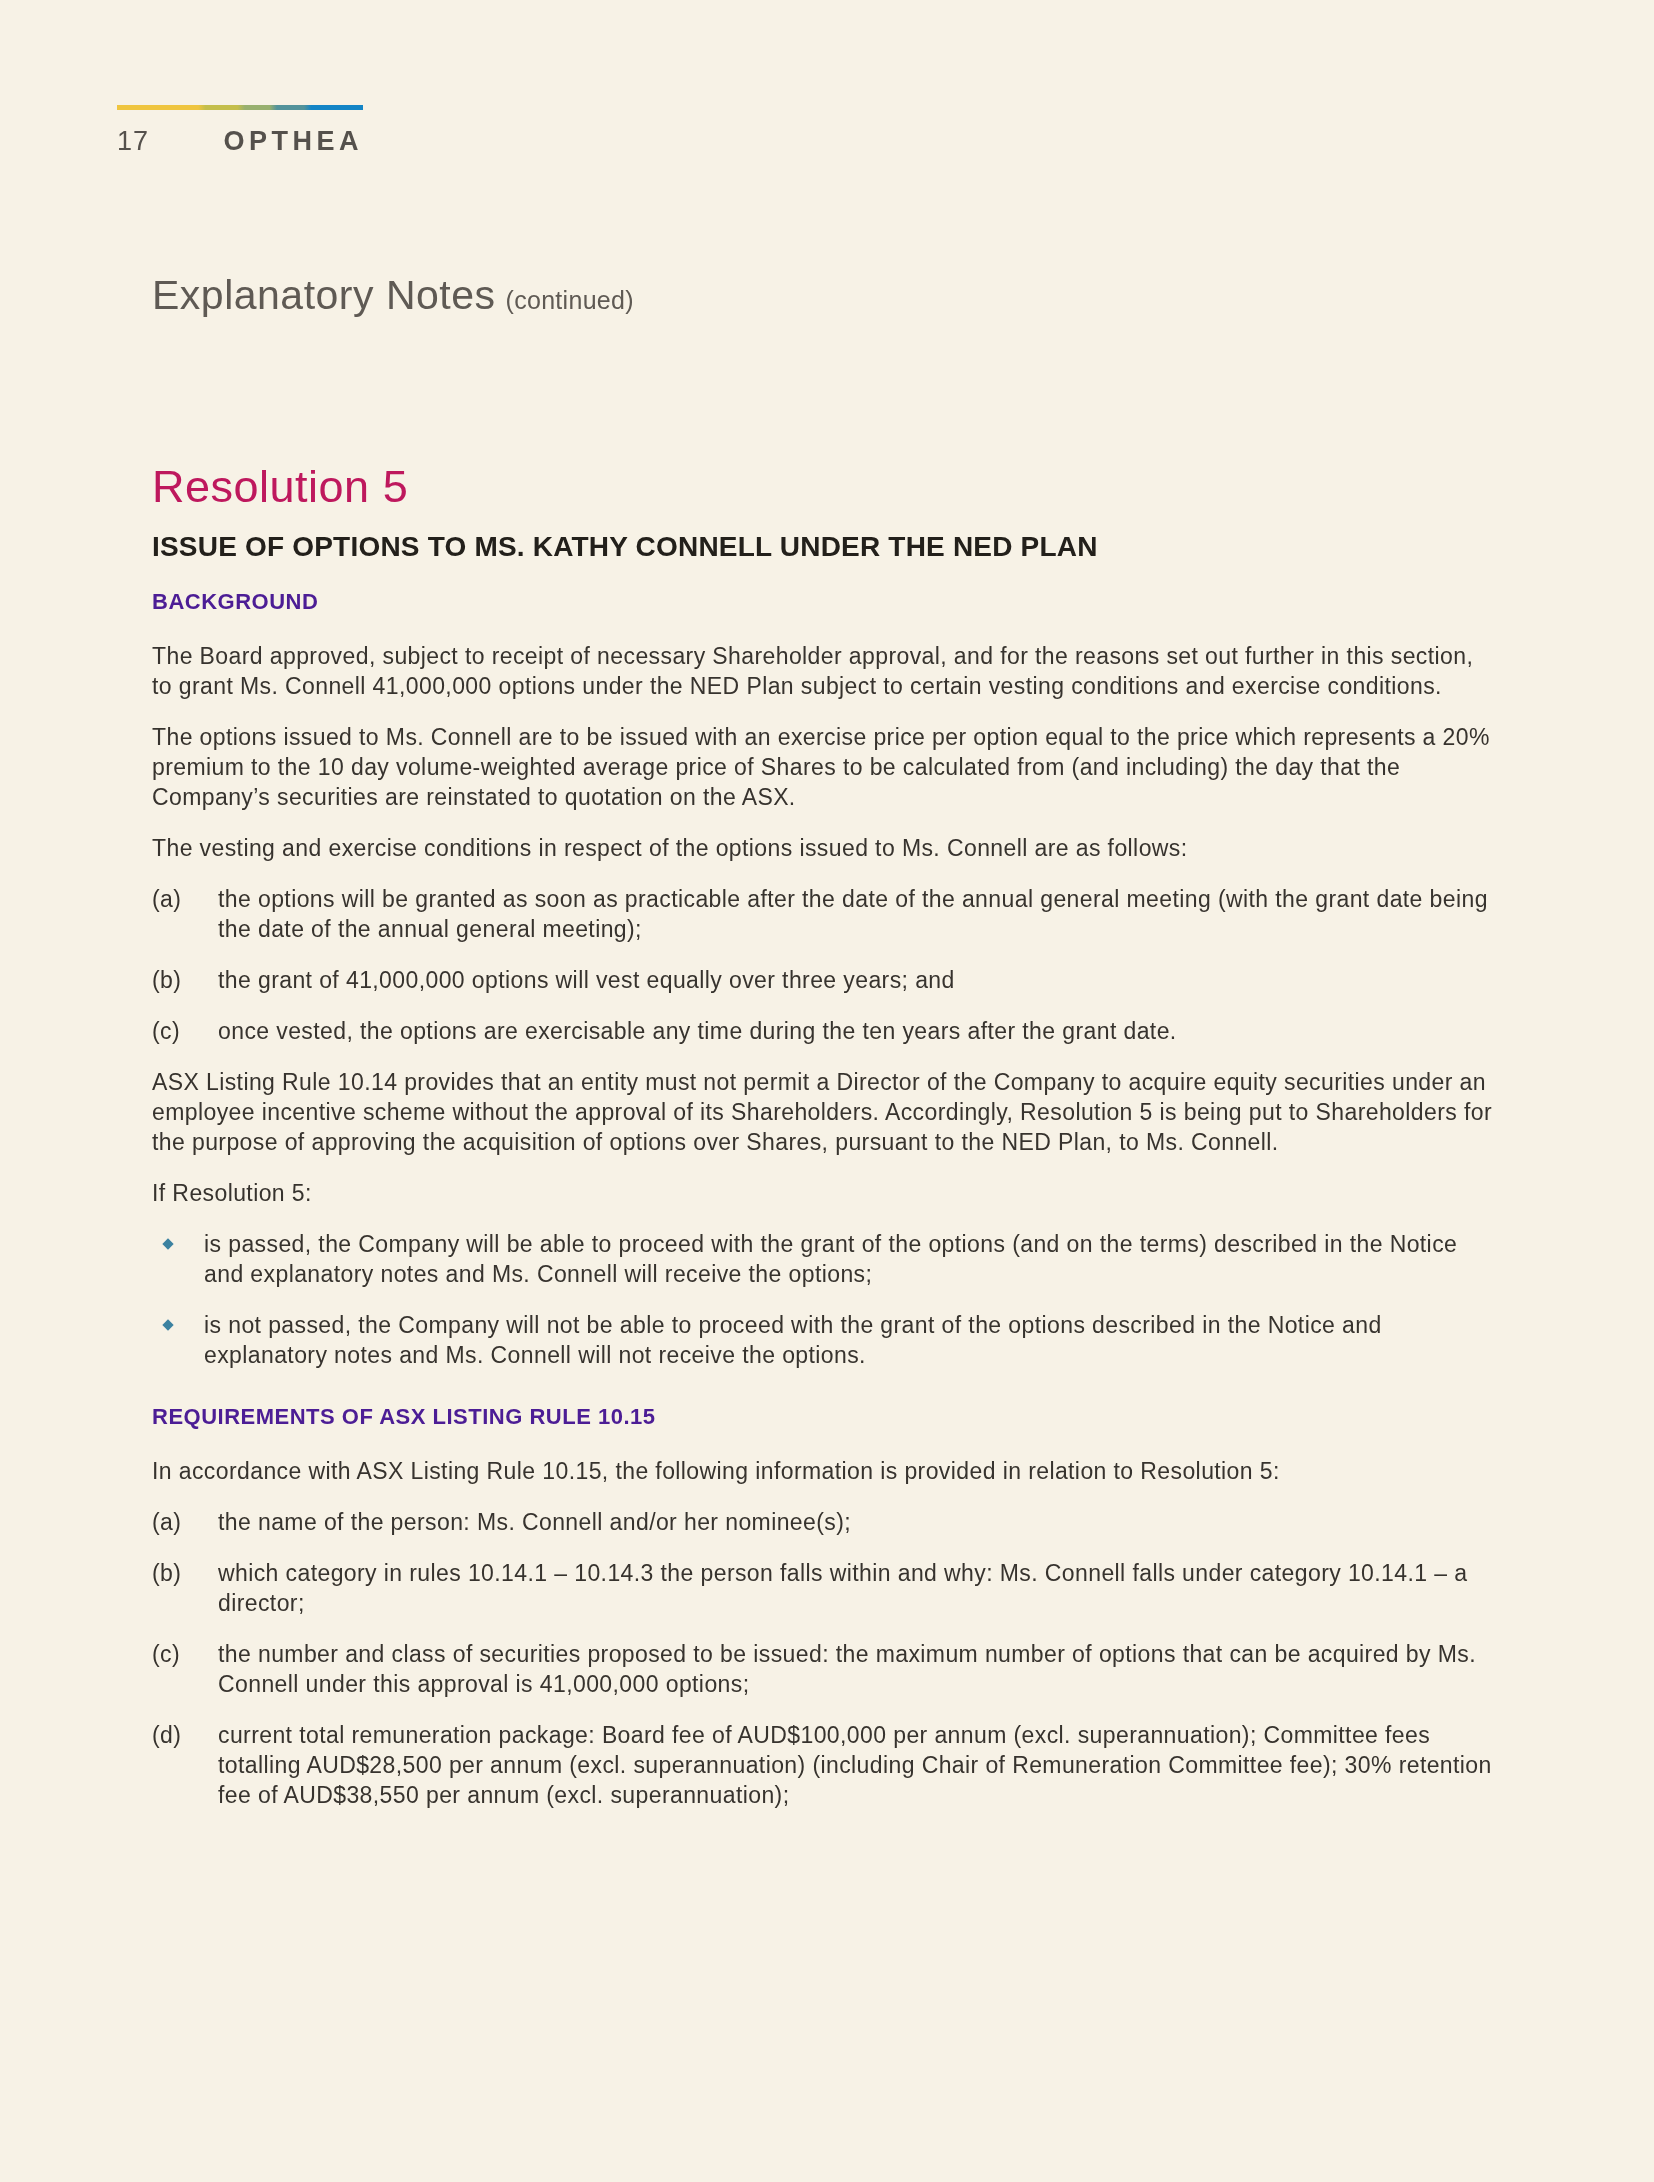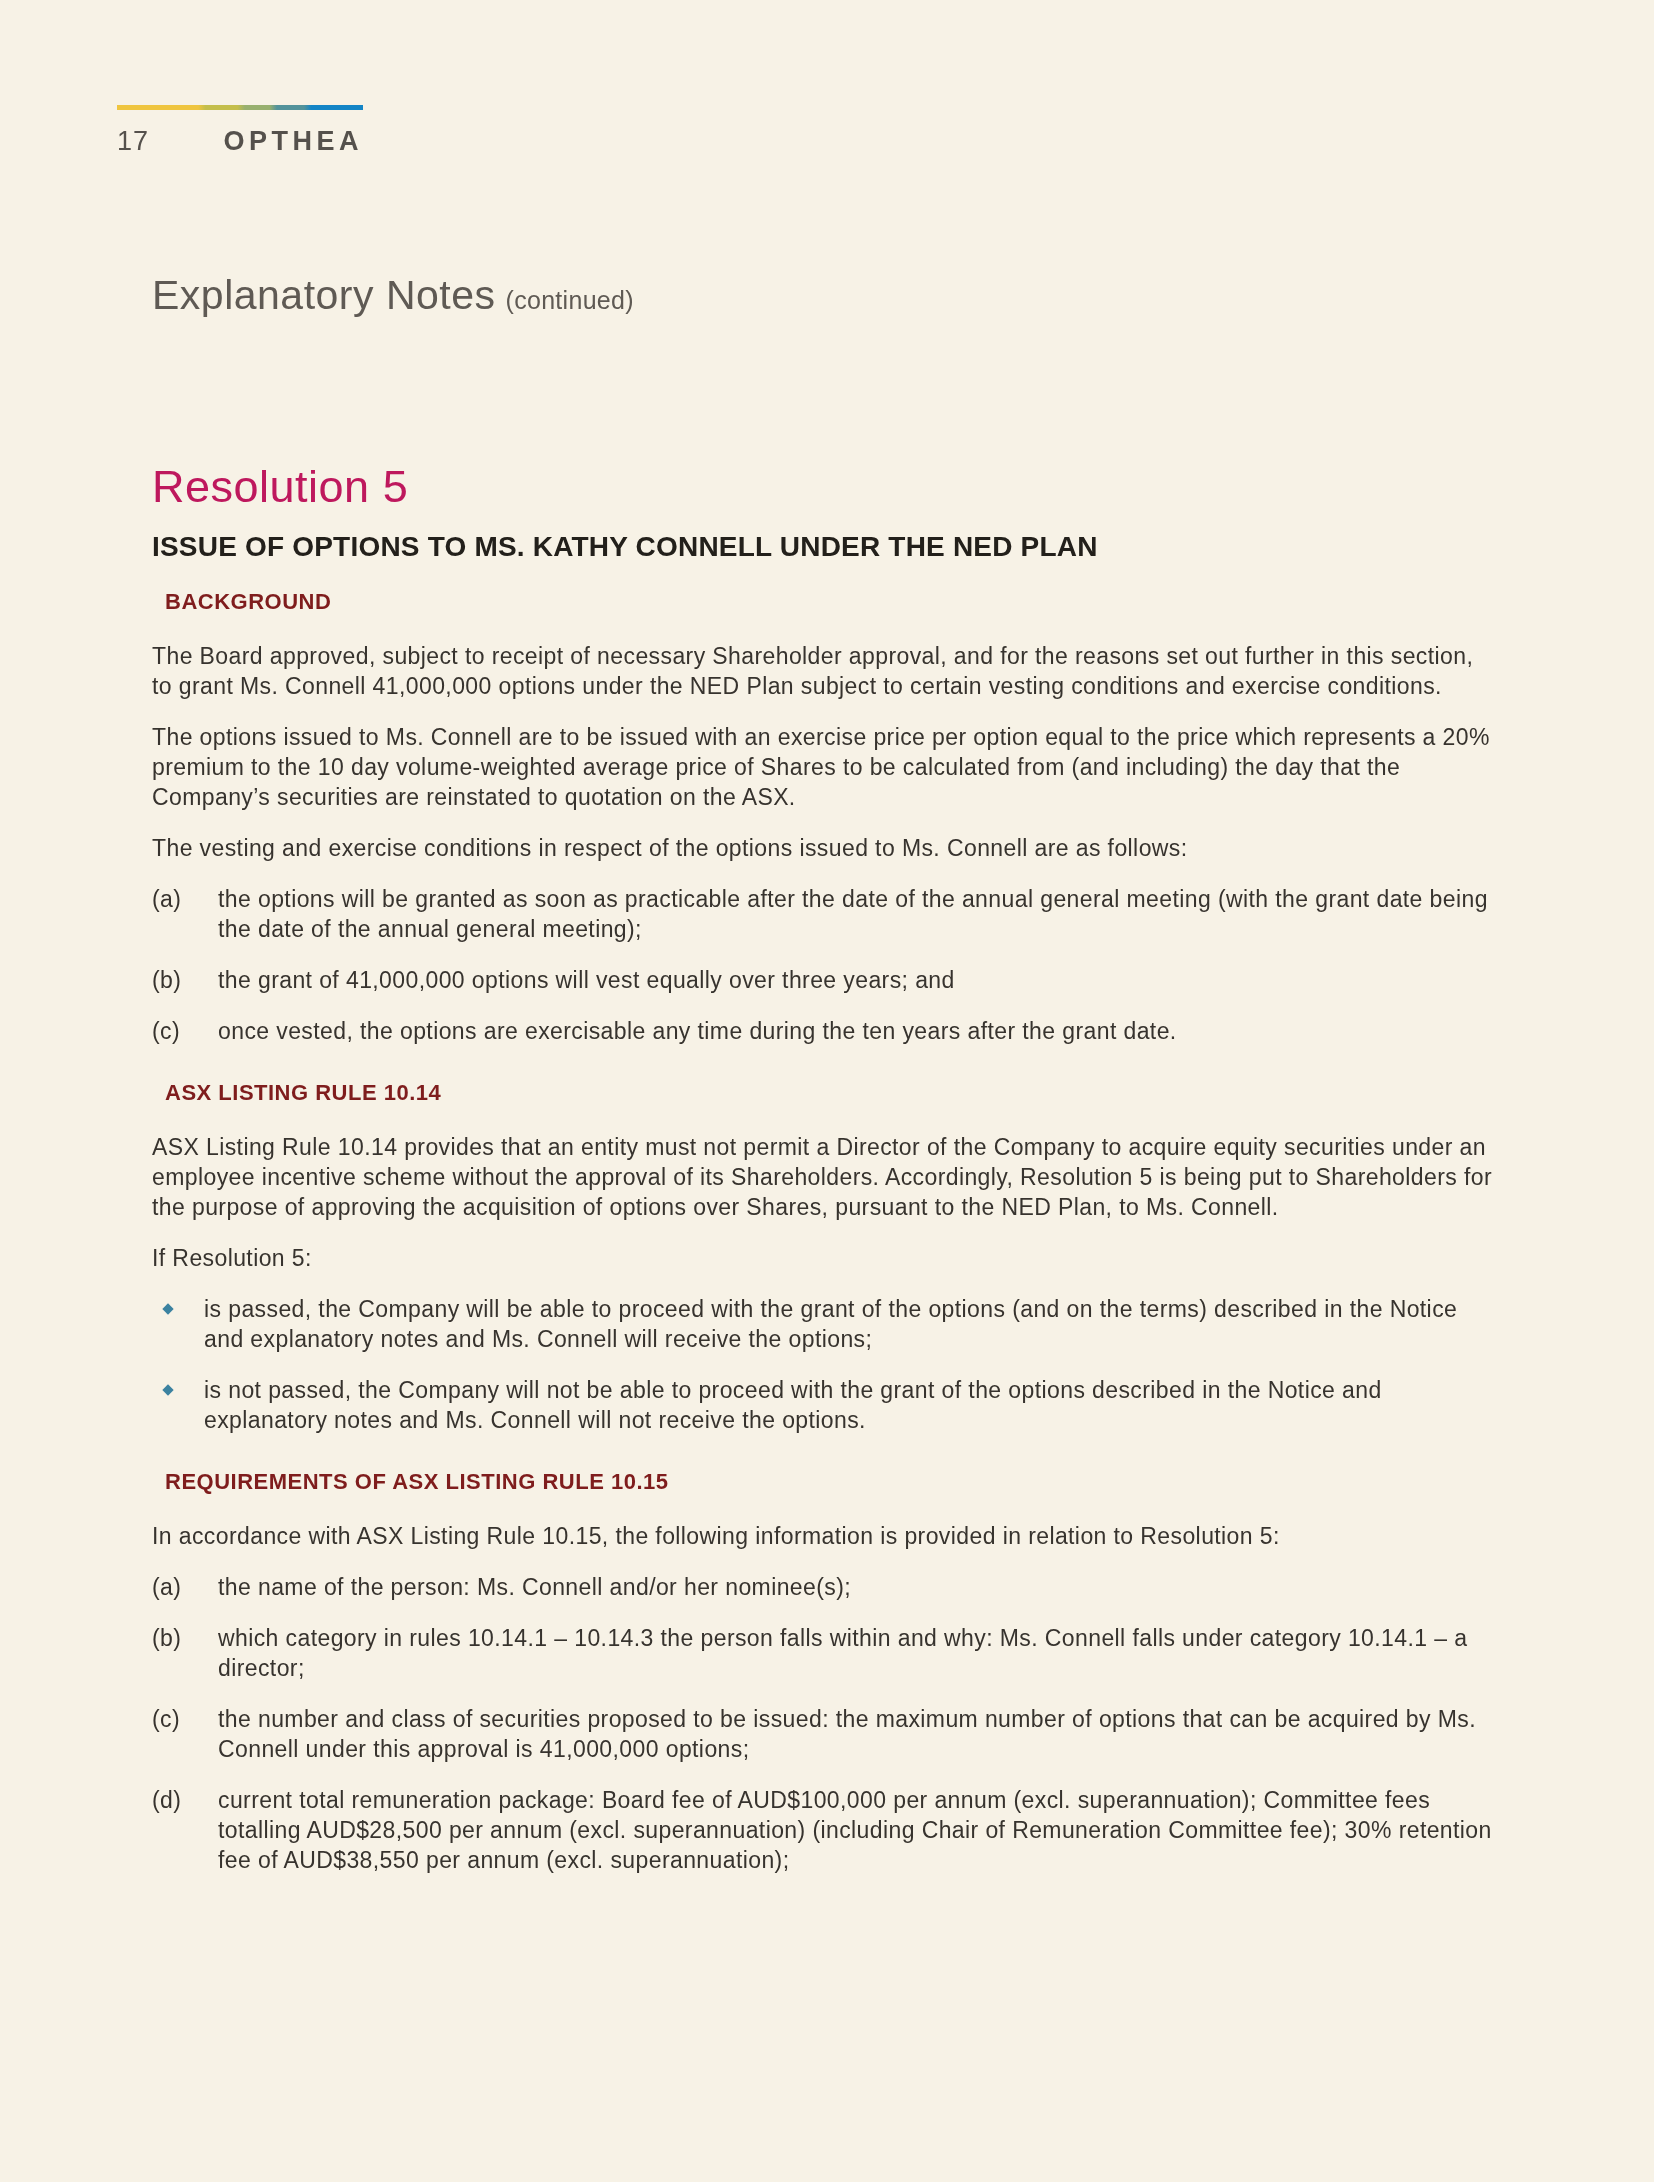--- a/index.html
+++ b/index.html
@@ -34,22 +34,22 @@
   
   .content { position:absolute; left:152px; top:272px; width:1340px; }
 
   .doc-title { font-size:41px; font-weight:400; color:#5F5A54; letter-spacing:0.5px; }
   .doc-title .suffix { font-size:25px; font-weight:400; margin-left:10px; letter-spacing:0.3px; }
 
   .resolution-title { margin-top:142px; font-size:45px; font-weight:400; color:#be185d; letter-spacing:0.5px; }
   .resolution-subtitle { margin-top:18px; font-size:28px; font-weight:700; color:#23201B; letter-spacing:0.2px; }
 
   .blue-heading {
-    font-size:22px; font-weight:700; color:#7f1d1d;
-    letter-spacing:0.5px; margin:34px 13px 26px;
+    font-size:22px; font-weight:700; color:#4c1d95;
+    letter-spacing:0.5px; margin:34px 0 26px;
   }
   .blue-heading.first { margin-top:26px; }
 
   .p { font-size:23px; line-height:30px; letter-spacing:0.4px; margin-bottom:21px; }
   .p.last { margin-bottom:0; }
 
   .lettered { display:flex; margin-bottom:21px; }
   .lettered .label { flex:0 0 66px; font-size:23px; line-height:30px; letter-spacing:0.4px; }
   .lettered .text { flex:1; font-size:23px; line-height:30px; letter-spacing:0.4px; }
 
@@ -94,21 +94,20 @@
     <div class="lettered">
       <span class="label">(b)</span>
       <span class="text">the grant of 41,000,000 options will vest equally over three years; and</span>
     </div>
     <div class="lettered">
       <span class="label">(c)</span>
       <span class="text">once vested, the options are exercisable any time during the ten years after the grant date.</span>
     </div>
 
 
-    <h4 class="blue-heading">ASX LISTING RULE 10.14</h4>
     <p class="p">ASX Listing Rule 10.14 provides that an entity must not permit a Director of the Company to acquire equity securities under an employee incentive scheme without the approval of its Shareholders. Accordingly, Resolution 5 is being put to Shareholders for the purpose of approving the acquisition of options over Shares, pursuant to the NED Plan, to Ms. Connell.</p>
     <p class="p">If Resolution 5:</p>
 
     <div class="bullet-row">
       <span class="bullet-icon"></span>
       <span class="text">is passed, the Company will be able to proceed with the grant of the options (and on the terms) described in the Notice and explanatory notes and Ms. Connell will receive the options;</span>
     </div>
     <div class="bullet-row">
       <span class="bullet-icon"></span>
       <span class="text">is not passed, the Company will not be able to proceed with the grant of the options described in the Notice and explanatory notes and Ms. Connell will not receive the options.</span>

